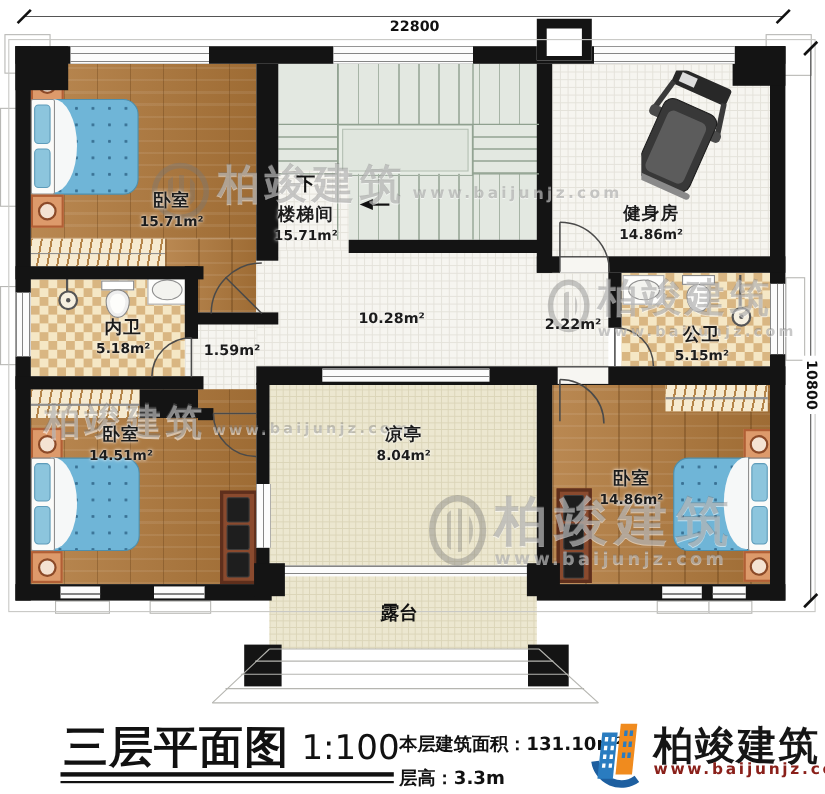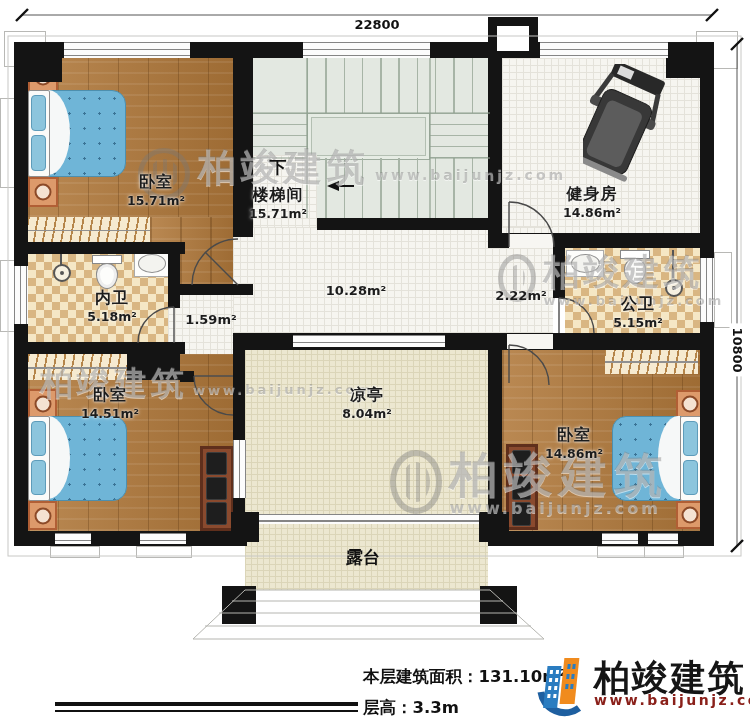--- a/index.html
+++ b/index.html
@@ -353,20 +353,22 @@
     <div class="rarea">8.04m²</div>
   </div>
   <div class="flabel" style="left:363px;top:546px;">露台</div>
   <div class="alabel" style="left:356px;top:283px;">10.28m²</div>
   <div class="alabel" style="left:211px;top:312px;">1.59m²</div>
   <div class="alabel" style="left:521px;top:288px;">2.22m²</div>
 
   <div class="dimlabel" style="left:377px;top:17px;transform:translateX(-50%);">22800</div>
   <div class="dimlabel" style="left:737px;top:350px;transform:translate(-50%,-50%) rotate(90deg);">10800</div>
 
+  <div class="tb-title" style="left:58px;top:652px;font-size:40px;">三层平面图</div>
+  <div class="tb-scale" style="left:274px;top:662px;font-size:31px;">1:100</div>
   <div class="tb-line" style="left:55px;top:702px;width:303px;height:4px;"></div>
   <div class="tb-line" style="left:55px;top:710px;width:303px;height:1.5px;"></div>
   <div class="tb-info" style="left:363px;top:666px;font-size:16.5px;">本层建筑面积：131.10m²</div>
   <div class="tb-info" style="left:363px;top:697px;font-size:16.5px;">层高：3.3m</div>
 
   <svg class="abs" style="left:533px;top:652px;z-index:50;" width="58" height="66" viewBox="0 0 58 66">
     <path d="M8,40 A24,24 0 0 0 46,56" stroke="#1e5fa0" stroke-width="7" fill="none"></path>
     <g transform="skewX(-6)">
       <rect x="16" y="14" width="14" height="42" fill="#2a7cc0"></rect>
       <rect x="32" y="6" width="15" height="46" fill="#f08b1e"></rect>

